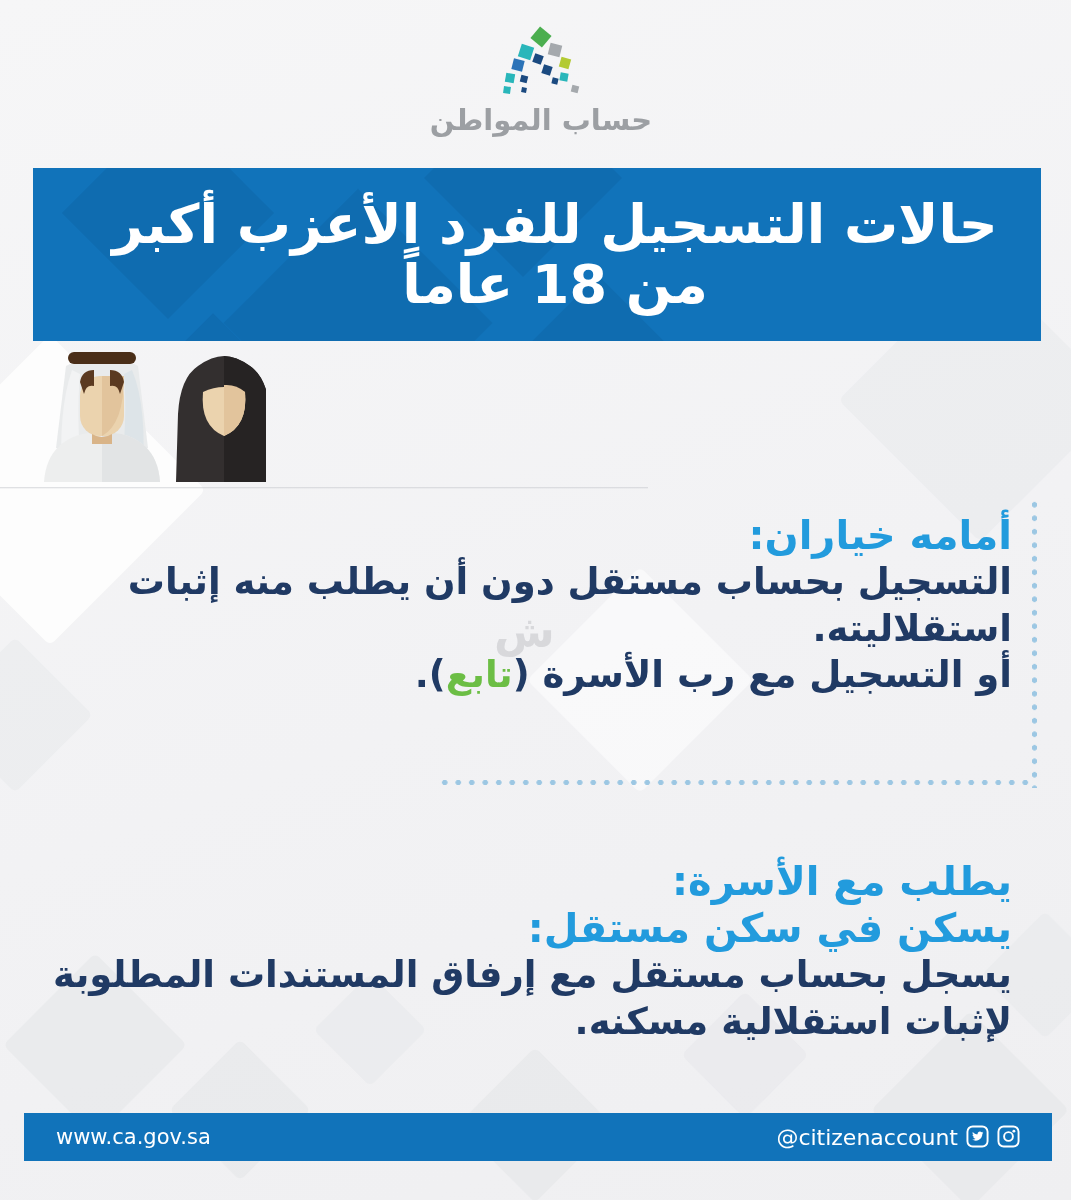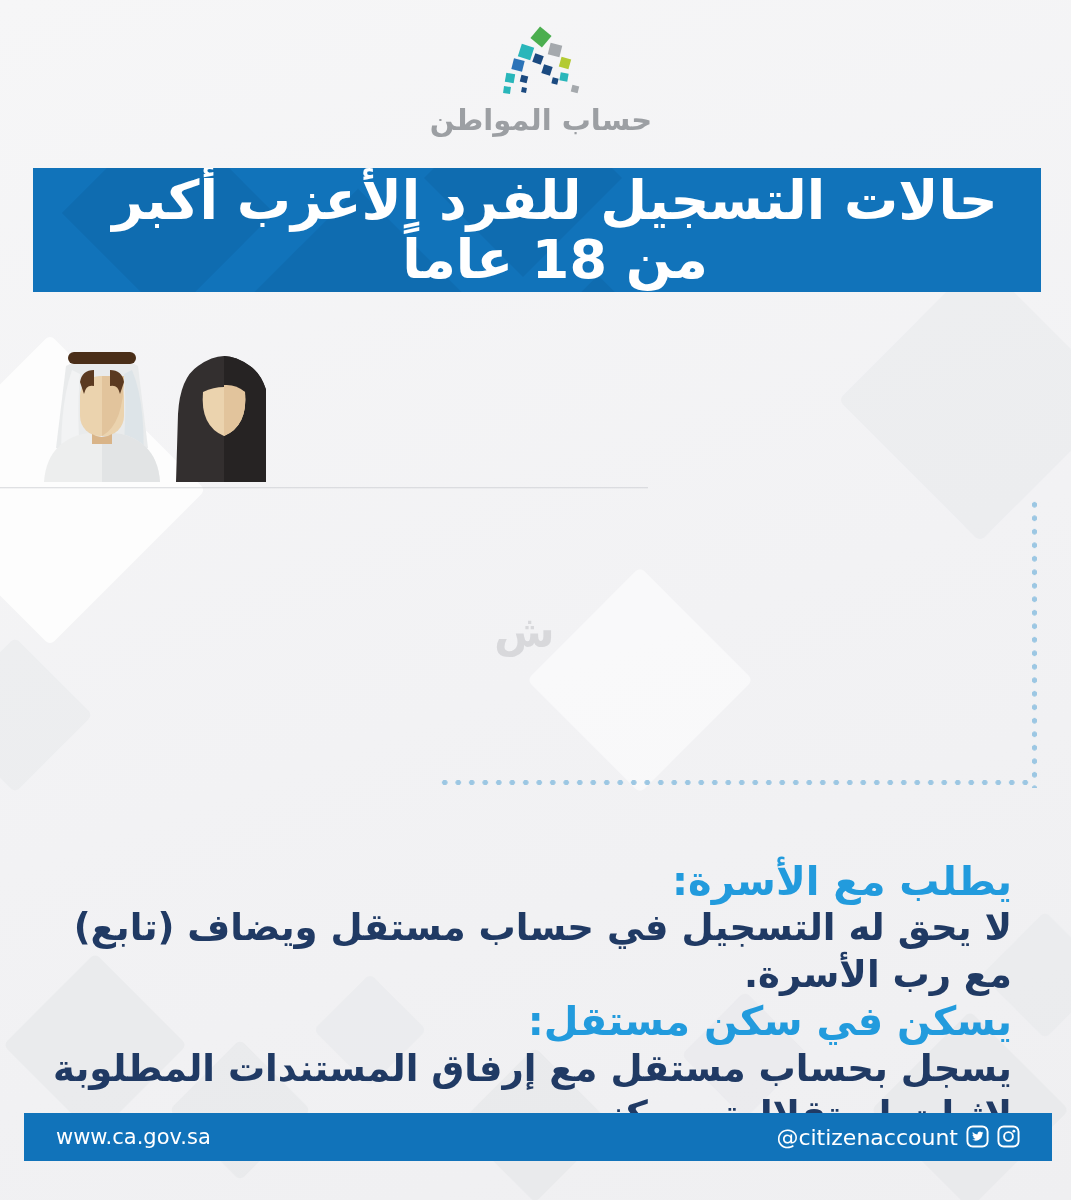--- a/index.html
+++ b/index.html
@@ -11,21 +11,21 @@
     font-family:"DejaVu Sans","Liberation Sans",sans-serif;
   }
   
   .wm { position:absolute; background:#e4e5e8; opacity:.55; transform:rotate(45deg); border-radius:6px; }
   .wm.white { background:#ffffff; opacity:.8; }
   
   .logo { position:absolute; left:418px; top:16px; width:246px; height:132px; text-align:center; }
   .logo svg { display:block; }
   
   .banner-main {
-    position:absolute; left:33px; top:168px; width:1008px; height:124px;
+    position:absolute; left:33px; top:168px; width:1008px; height:173px;
     background:#1173BA; overflow:hidden;
     display:flex; align-items:center; justify-content:center;padding-left:36px;
   }
   .banner-main .bwm { position:absolute; background:rgba(5,60,105,.12); transform:rotate(45deg); }
   .banner-main h1 {
     position:relative; color:#ffffff; font-size:54px; font-weight:bold;
     direction:rtl; text-align:center; letter-spacing:0; line-height:1.1;
   }
   
   .avatars { position:absolute; left:36px; top:348px; width:230px; height:134px; }
@@ -151,26 +151,30 @@
         <path d="M167,44 Q188,34 209,44 Q212,78 188,88 Q164,78 167,44 Z" fill="#EBD3AE"></path>
         <path d="M188,37 Q200,36 209,44 Q212,78 188,88 Z" fill="#E2C49C"></path>
       </g>
     </svg>
   </div>
   <div class="soft-divider"></div>
 
   <div class="dots-v"></div>
   <div class="dots-h"></div>
 
+  <div class="txt txt-over24">
+    <div class="t-head">أمامه خياران:</div>
+    <div class="t-body">التسجيل بحساب مستقل دون أن يطلب منه إثبات استقلاليته.</div>
+    <div class="t-body"><span>أو التسجيل مع رب الأسرة (</span><span class="t-green">تابع</span><span>).</span></div>
+  </div>
   <div class="ghost">ش</div>
 
 
   <div class="txt txt-under24">
     <div class="t-head">يطلب مع الأسرة:</div>
-    <div class="t-body">لا يحق له التسجيل في حساب مستقل ويضاف (تابع) مع رب الأسرة.</div>
     <div class="t-head">يسكن في سكن مستقل:</div>
     <div class="t-body">يسجل بحساب مستقل مع إرفاق المستندات المطلوبة لإثبات استقلالية مسكنه.</div>
   </div>
 
   <div class="footer">
     <span class="site">www.ca.gov.sa</span>
     <span class="social">
       <span class="handle">@citizenaccount</span>
       <svg width="23" height="23" viewBox="0 0 24 24">
         <rect x="1.5" y="1.5" width="21" height="21" rx="5.5" fill="none" stroke="#ffffff" stroke-width="2"></rect>

